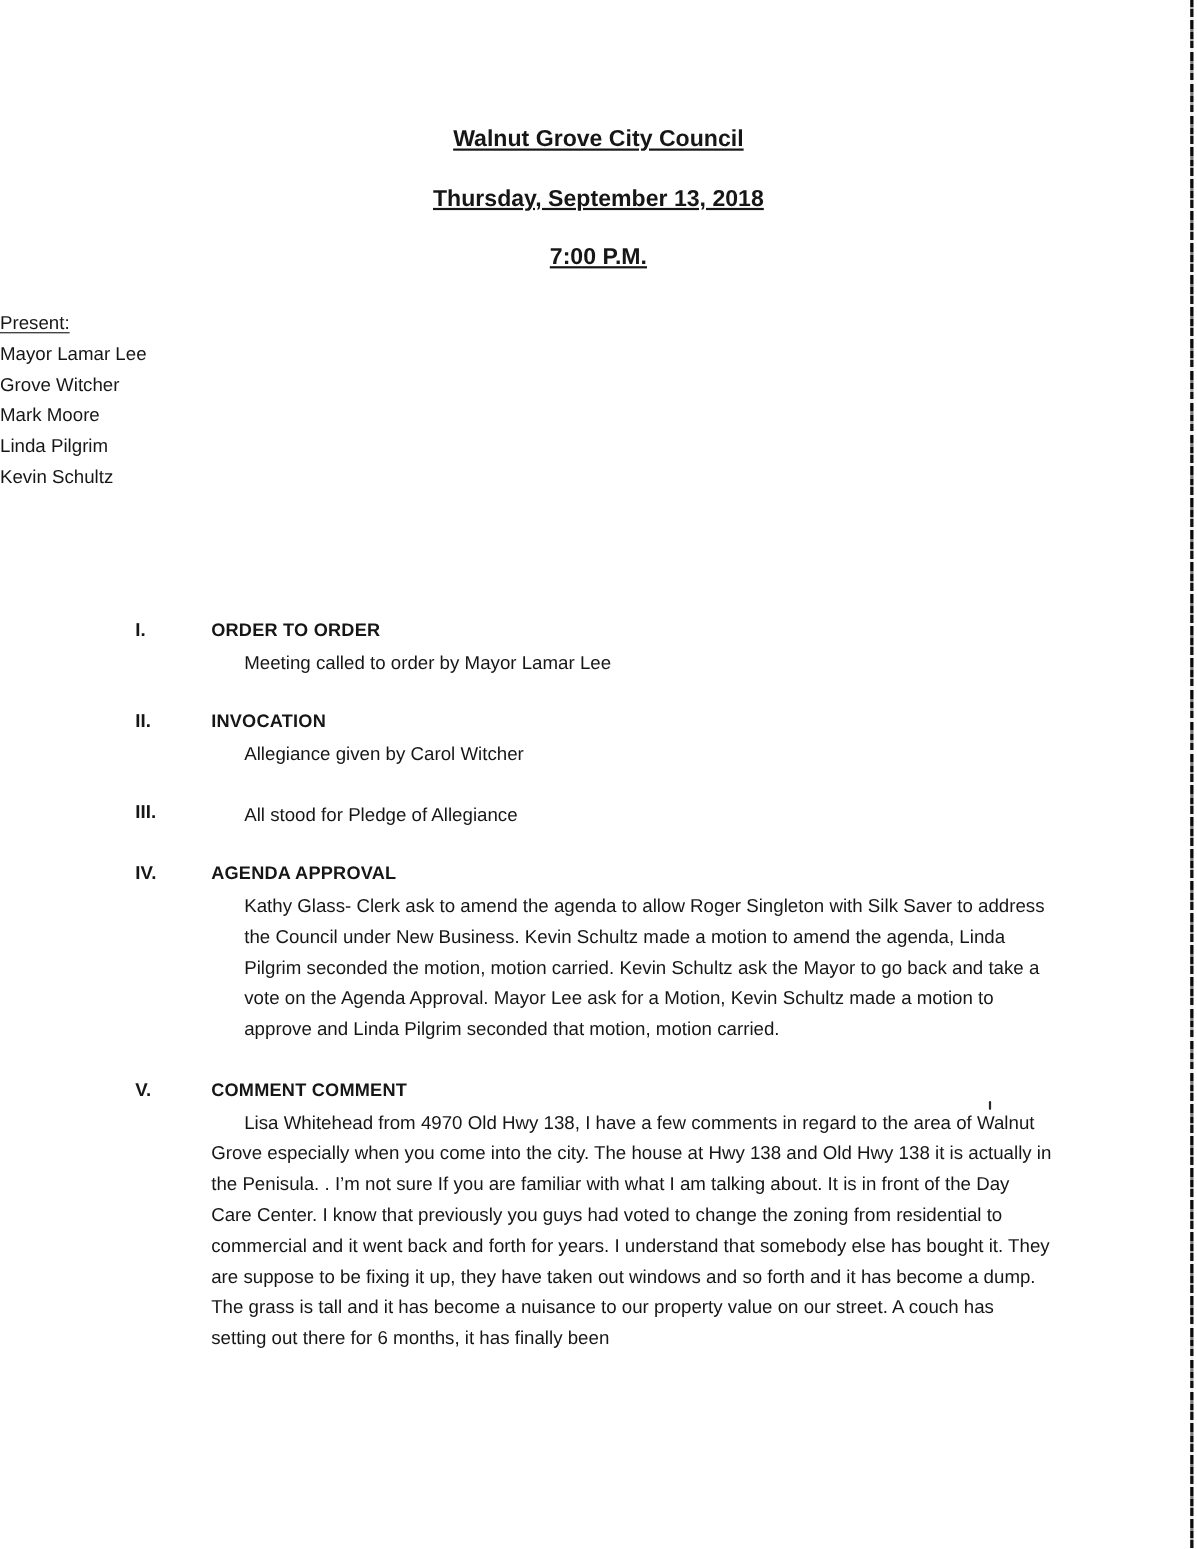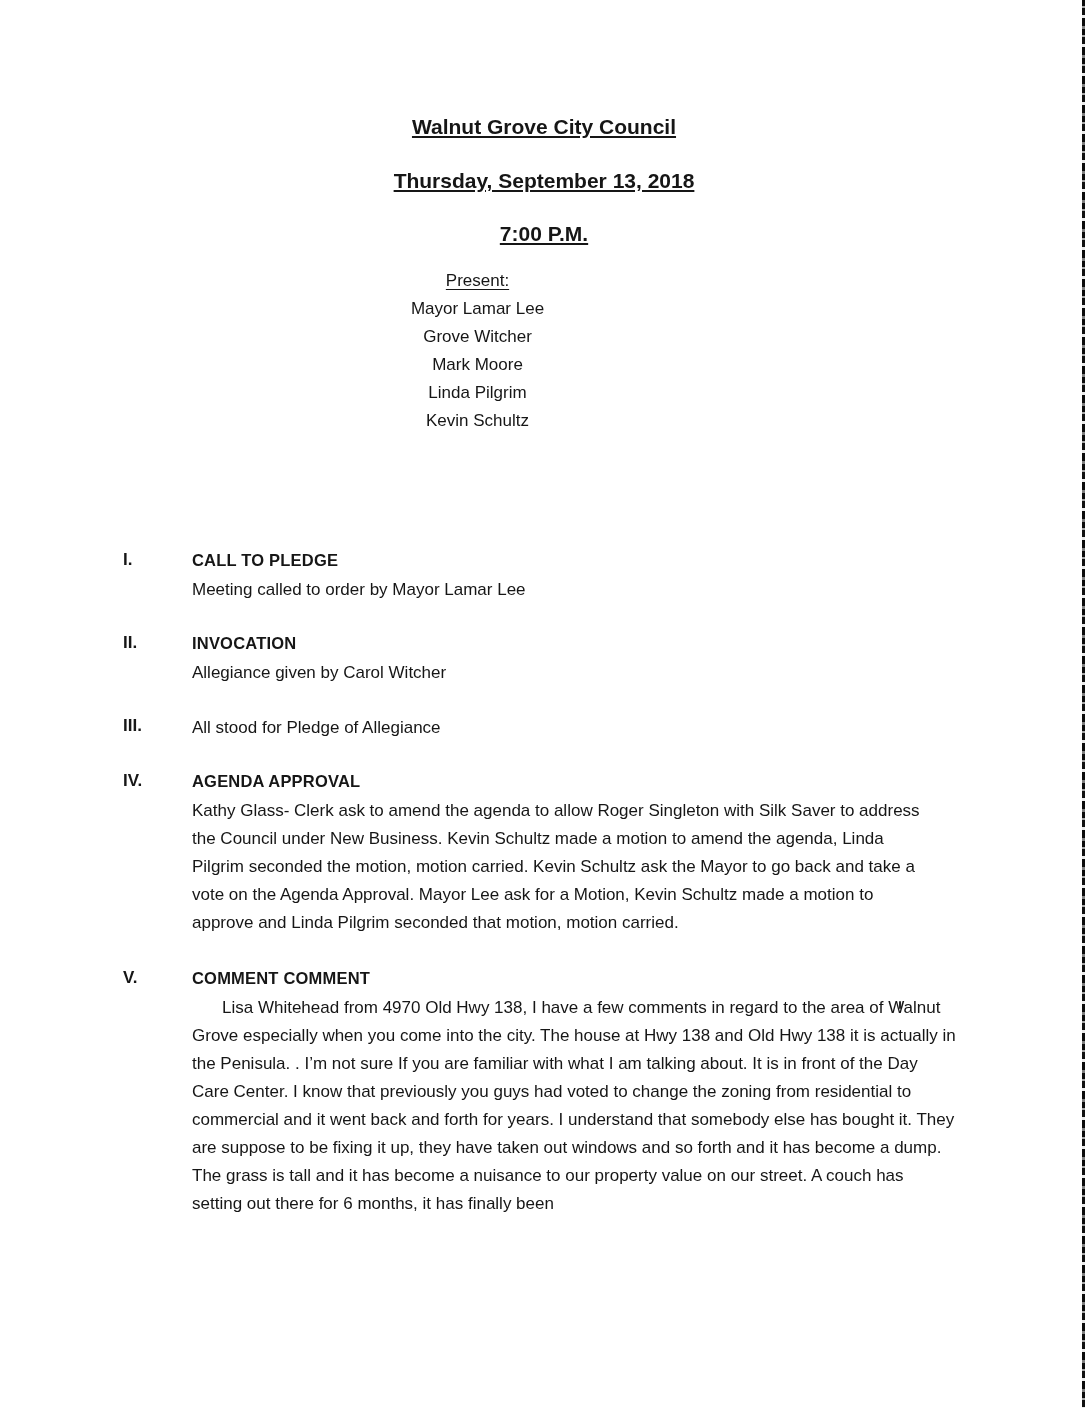--- a/index.html
+++ b/index.html
@@ -52,23 +52,23 @@
     font-size: 21px;
     font-weight: bold;
     line-height: 27px;
     margin: 0;
     text-decoration: underline;
   }
   .doc-header .h-title { margin-bottom: 27px; }
   .doc-header .h-date  { margin-bottom: 26px; }
 
   .present {
-    margin-top: 20px;
+    margin-top: 33px;
     padding-right: 133px;
-    text-align: center;
+    text-align: left;
     font-size: 17px;
     line-height: 28px;
   }
   .present-label {
     text-decoration: underline;
     text-underline-offset: 3px;
   }
 
   .sections {
     margin-top: 111px;
@@ -93,20 +93,21 @@
     letter-spacing: 0.2px;
     line-height: 28px;
     margin: 0;
   }
   .sec-body {
     font-size: 17px;
     line-height: 28px;
     margin: 2px 0 0 0;
   }
   .sec-body.block-indent {
+    margin-left: 30px;
     width: 737px;
   }
   .sec-body.first-indent {
     text-indent: 30px;
     width: 766px;
   }
 </style>
 </head>
 <body>
 
@@ -128,21 +129,21 @@
     <div class="attendee">Mark Moore</div>
     <div class="attendee">Linda Pilgrim</div>
     <div class="attendee">Kevin Schultz</div>
   </div>
 
   <main class="sections">
 
     <section class="section">
       <span class="numeral">I.</span>
       <div class="sec-content">
-        <h3 class="sec-heading">CALL TO PLEDGE</h3>
+        <h3 class="sec-heading">ORDER TO ORDER</h3>
         <p class="sec-body block-indent">Meeting called to order by Mayor Lamar Lee</p>
       </div>
     </section>
 
     <section class="section">
       <span class="numeral">II.</span>
       <div class="sec-content">
         <h3 class="sec-heading">INVOCATION</h3>
         <p class="sec-body block-indent">Allegiance given by Carol Witcher</p>
       </div>

